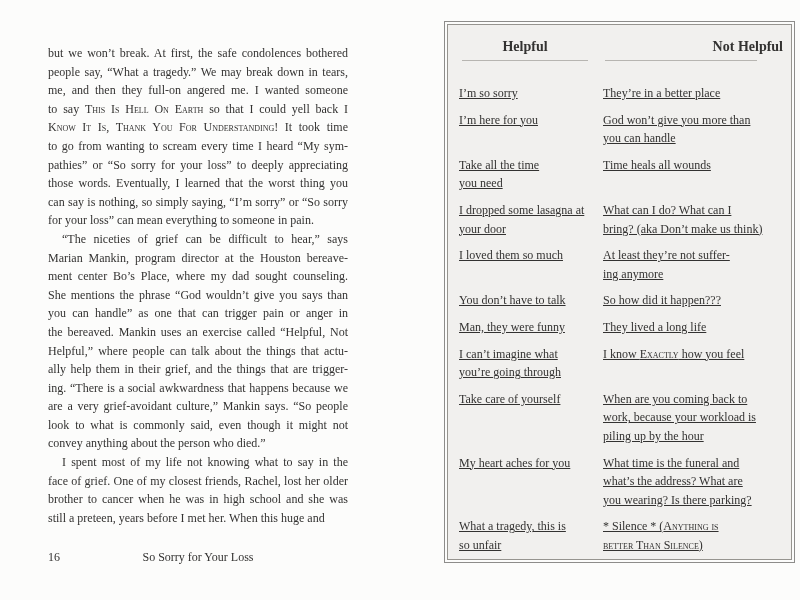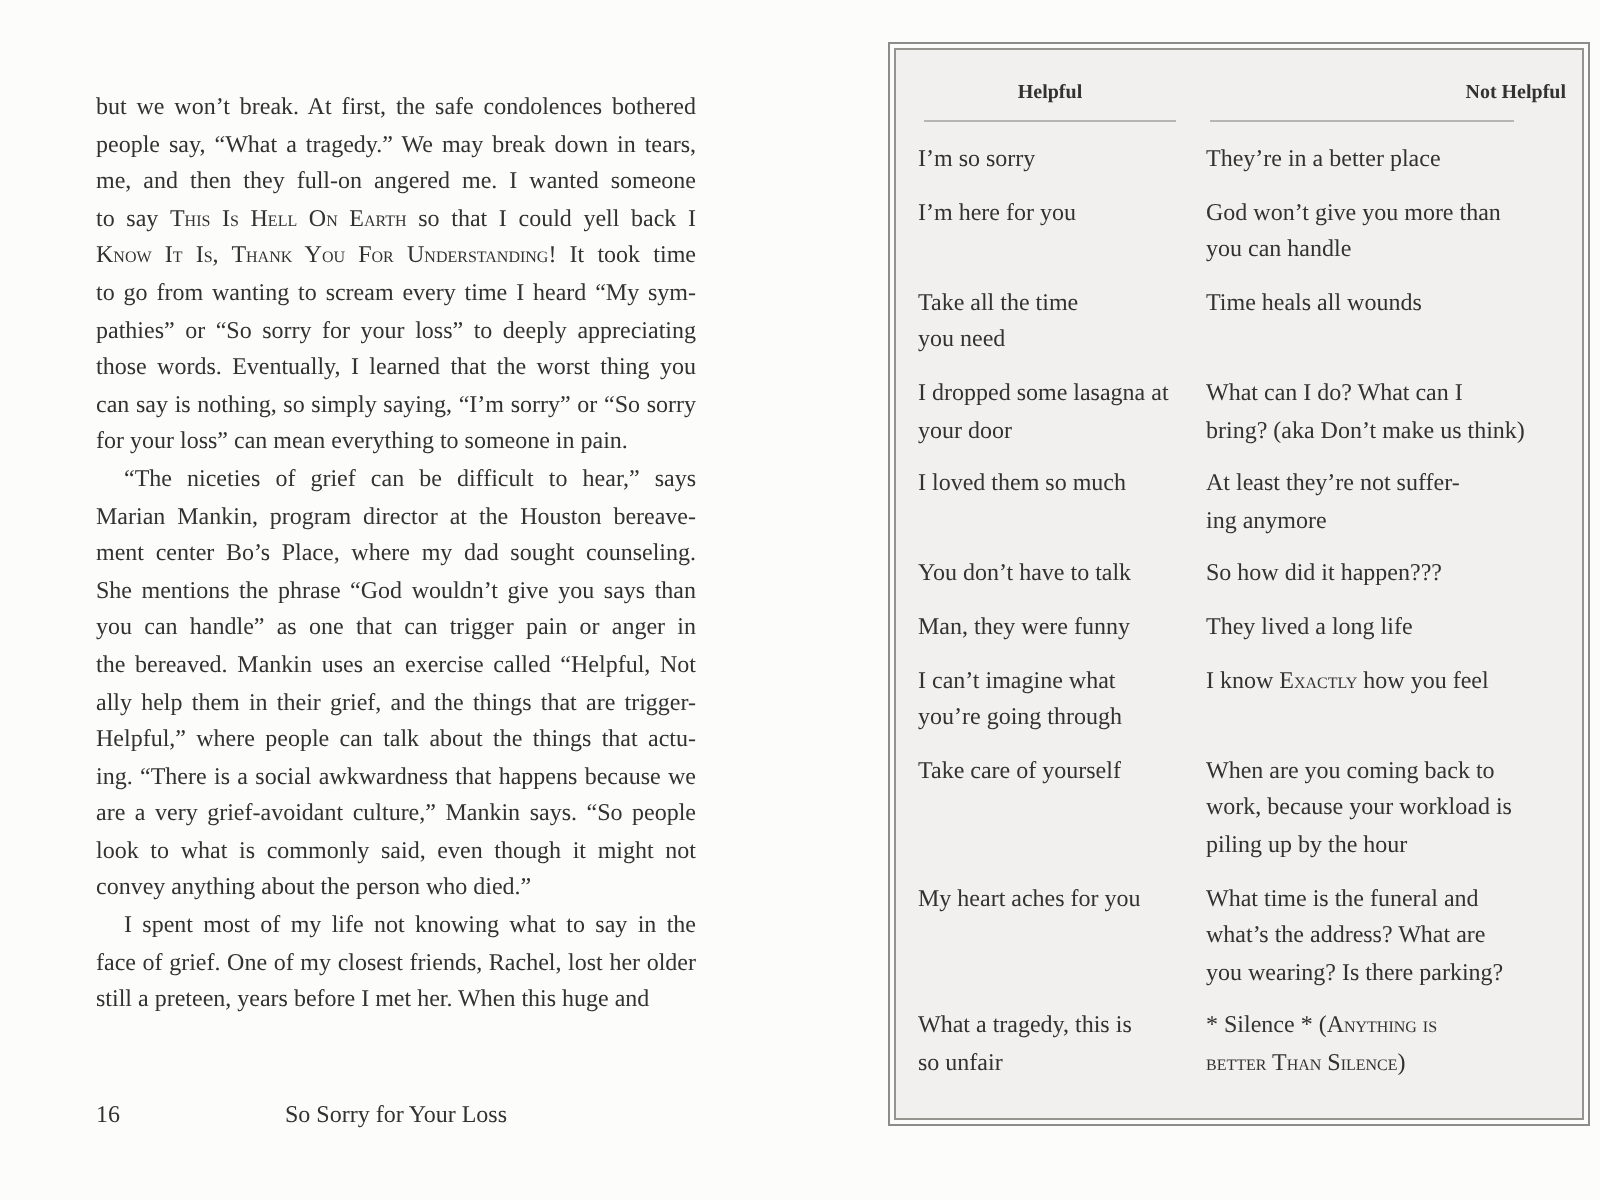--- a/index.html
+++ b/index.html
@@ -47,28 +47,28 @@
   }
   .table-inner {
     box-sizing: border-box;
     height: 100%;
     border: 1px solid #96948f;
     background: #f1f0ee;
     padding: 13px 8px 0 11px;
     overflow: hidden;
   }
   .theaders { display: flex; gap: 12px; }
-  .th { font-weight: bold; font-size: 10px; line-height: 17px; text-align: center; }
+  .th { font-weight: bold; font-size: 14px; line-height: 17px; text-align: center; }
   .th .rule { height: 1px; background: #b7b5b1; margin-top: 5px; }
   .th.c1 { width: 132px; }
   .th.c2 { flex: 1; text-align: right; }
   .th.c1 .rule { margin-left: 3px; margin-right: 3px; }
   .th.c2 .rule { margin-left: 2px; margin-right: 26px; }
 
-  .trows { margin-top: 9px; }
+  .trows { margin-top: 23px; text-decoration: underline; }
   .trow { display: flex; gap: 12px; margin-bottom: 8px; font-size: 12px; line-height: 18.6px; }
   .cell.c1 { width: 132px; }
   .cell.c2 { flex: 1; }
 </style>
 </head>
 <body style="background: rgb(252, 252, 251); color: rgb(51, 50, 49);">
 
 <div>
 
   <div>
@@ -85,30 +85,31 @@
           <div class="tline just"><span>can say is nothing, so simply saying, “I’m sorry” or “So sorry</span></div>
           <div class="tline"><span>for your loss” can mean everything to someone in pain.</span></div>
         </div>
         <div class="para">
           <div class="tline just indent"><span>“The niceties of grief can be difficult to hear,” says</span></div>
           <div class="tline just"><span>Marian Mankin, program director at the Houston bereave-</span></div>
           <div class="tline just"><span>ment center Bo’s Place, where my dad sought counseling.</span></div>
           <div class="tline just"><span>She mentions the phrase “God wouldn’t give you says than</span></div>
           <div class="tline just"><span>you can handle” as one that can trigger pain or anger in</span></div>
           <div class="tline just"><span>the bereaved. Mankin uses an exercise called “Helpful, Not</span></div>
+          <div class="tline just"><span>Helpful,” where people can talk about the things that actu-</span></div>
           <div class="tline just"><span>ally help them in their grief, and the things that are trigger-</span></div>
-          <div class="tline just"><span>Helpful,” where people can talk about the things that actu-</span></div>
           <div class="tline just"><span>ing. “There is a social awkwardness that happens because we</span></div>
           <div class="tline just"><span>are a very grief-avoidant culture,” Mankin says. “So people</span></div>
           <div class="tline just"><span>look to what is commonly said, even though it might not</span></div>
           <div class="tline"><span>convey anything about the person who died.”</span></div>
         </div>
         <div class="para">
           <div class="tline just indent"><span>I spent most of my life not knowing what to say in the</span></div>
           <div class="tline just"><span>face of grief. One of my closest friends, Rachel, lost her older</span></div>
+          <div class="tline just"><span>brother to cancer when he was in high school and she was</span></div>
           <div class="tline"><span>still a preteen, years before I met her. When this huge and</span></div>
         </div>
       </div>
     <div class="left-footer">
       <span class="page-num">16</span>
       <span class="running-title">So Sorry for Your Loss</span>
     </div>
   </div>
 
   <div>

